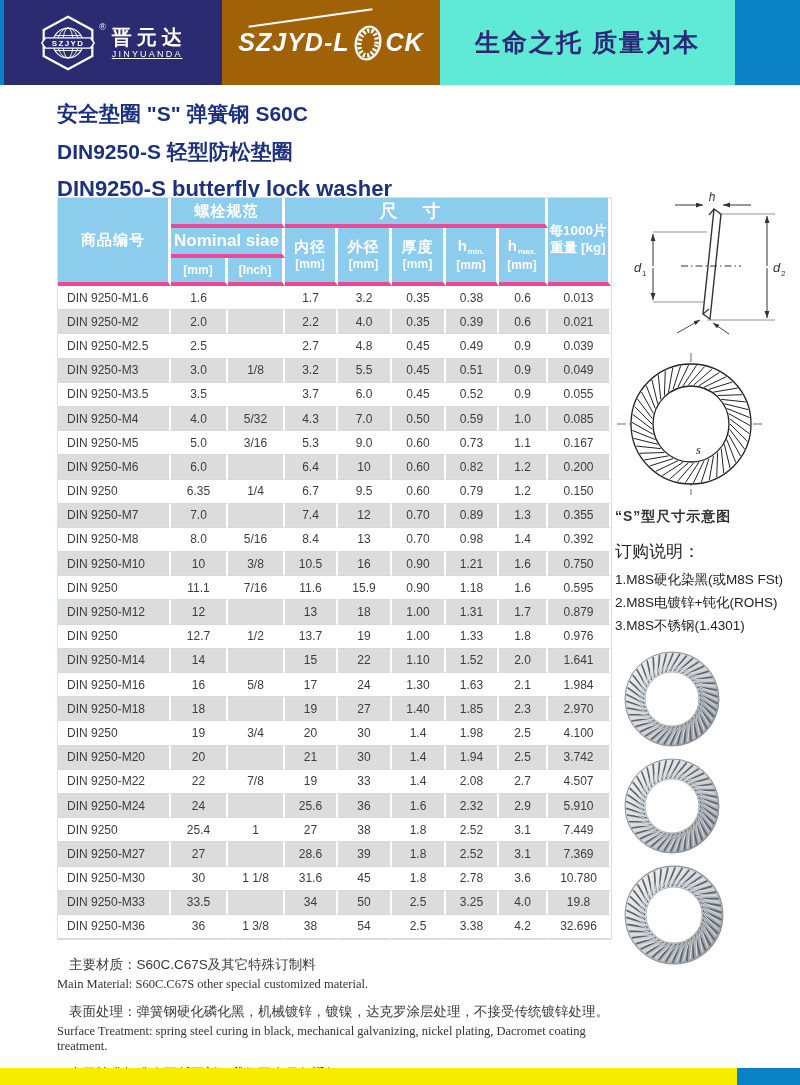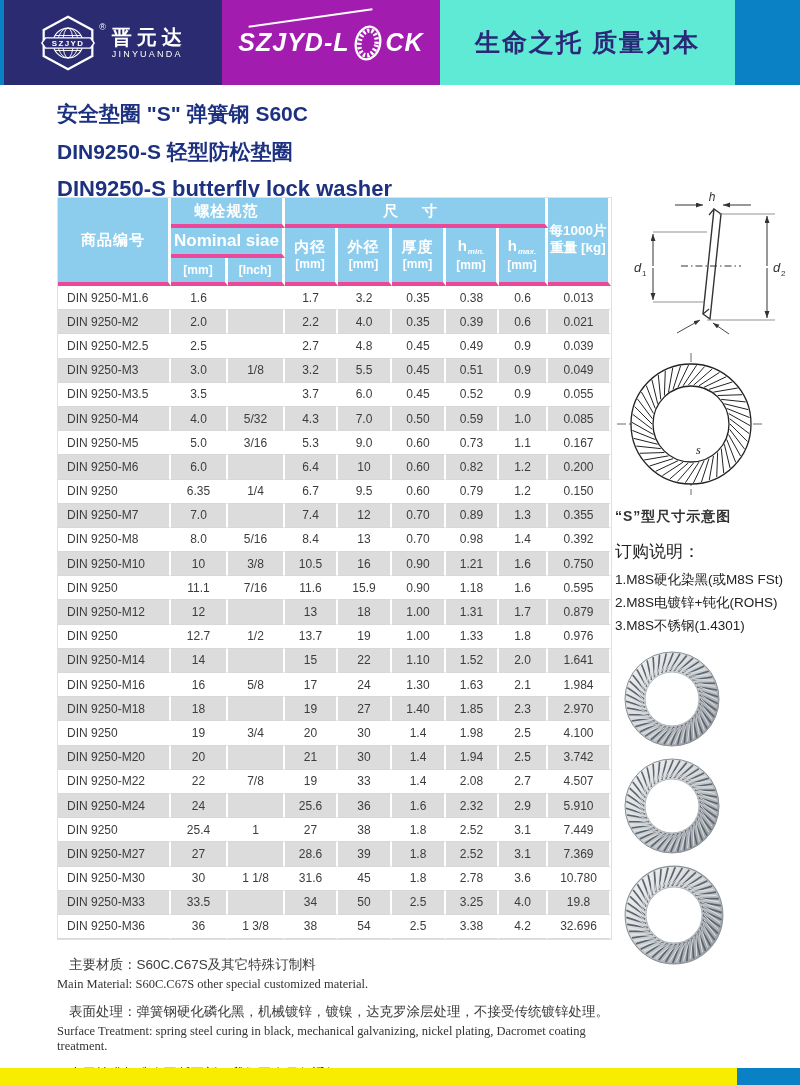--- a/index.html
+++ b/index.html
@@ -3,49 +3,49 @@
 <meta charset="utf-8">
 <style>
   html,body{margin:0;padding:0;background:#ffffff;}
   .page{position:relative;width:800px;height:1085px;background:#ffffff;overflow:hidden;
         font-family:"Liberation Sans","DejaVu Sans",sans-serif;}
 
   
   .topbar{position:absolute;left:0;top:0;width:800px;height:85px;display:flex;}
   .edge-strip{width:4px;background:#0a81c4;}
   .blk-navy{width:218px;background:#2b2b72;position:relative;display:flex;align-items:center;justify-content:center;}
-  .blk-brand{width:218px;background:#a21caf;position:relative;display:flex;align-items:center;justify-content:center;color:#fff;}
+  .blk-brand{width:218px;background:#a16207;position:relative;display:flex;align-items:center;justify-content:center;color:#fff;}
   .blk-yellow{width:295px;background:#5eead4;display:flex;align-items:center;justify-content:center;}
   .blk-blue{flex:1;background:#0a81c4;}
   .reg-mark{color:#fff;font-size:9px;position:relative;top:-16px;margin:0 6px 0 2px;}
   .logo-names{color:#fff;}
   .logo-cn{font-size:20px;font-weight:bold;letter-spacing:5px;line-height:22px;}
-  .logo-en{font-size:9px;letter-spacing:2.2px;line-height:12px;}
+  .logo-en{font-size:9px;letter-spacing:2.2px;line-height:12px;text-decoration:underline;}
   .brand-line{display:flex;align-items:center;font-style:italic;font-weight:bold;font-size:25px;letter-spacing:1px;}
   .swoosh{position:absolute;top:17px;left:26px;width:125px;height:2px;background:#fff;transform:rotate(-8deg);}
   .slogan{color:#2b2878;font-size:25px;font-weight:bold;letter-spacing:2px;white-space:nowrap;}
 
   
   .titles{position:absolute;left:57px;top:100px;color:#1d3181;}
   .title-line{font-weight:bold;}
   .t1,.t2{font-size:21px;margin-bottom:10px;}
   .t3{font-size:22px;}
 
   
   table.spec{position:absolute;left:57px;top:197px;width:553px;border-collapse:separate;border-spacing:0;
              table-layout:fixed;font-size:12px;color:#3c3c3c;border:1px solid #d9e2e7;}
   table.spec thead td{background:#8ccdee;color:#ffffff;text-align:center;vertical-align:middle;
              border-right:3px solid #fff;border-bottom:4px solid #ec4899;font-weight:bold;line-height:1.25;}
   table.spec thead td:last-child,{border-right:none;}
   .hd-cjk{font-size:15px;letter-spacing:1px;}
   .hd-nominal{font-size:17px;font-weight:bold;}
   .hd-unit{font-size:12px;}
-  .hd-size{font-size:15px;letter-spacing:10px;margin-top:25px;}
+  .hd-size{font-size:18px;letter-spacing:10px;margin-top:25px;}
   .hd-weight{font-size:13.5px;}
-  .hd-sub{font-size:8px;font-style:italic;}
+  .hd-sub{font-size:8px;}
   table.spec tbody td{background:#ffffff;text-align:center;height:23.2px;padding:0;
              border-right:2px solid #ffffff;border-bottom:1px solid #d8d8d8;}
   table.spec tbody tr.alt td{background:#dcdcdc;}
   table.spec tbody td.code{text-align:left;padding-left:9px;}
 
   
   .side{position:absolute;left:615px;top:192px;width:184px;color:#333;}
   .cross-svg{display:block;margin-left:2px;}
   .ring-svg{display:block;margin:8px 0 0 0;}
   .caption{font-size:14px;font-weight:bold;color:#333;margin:8px 0 14px 0;letter-spacing:1px;}

